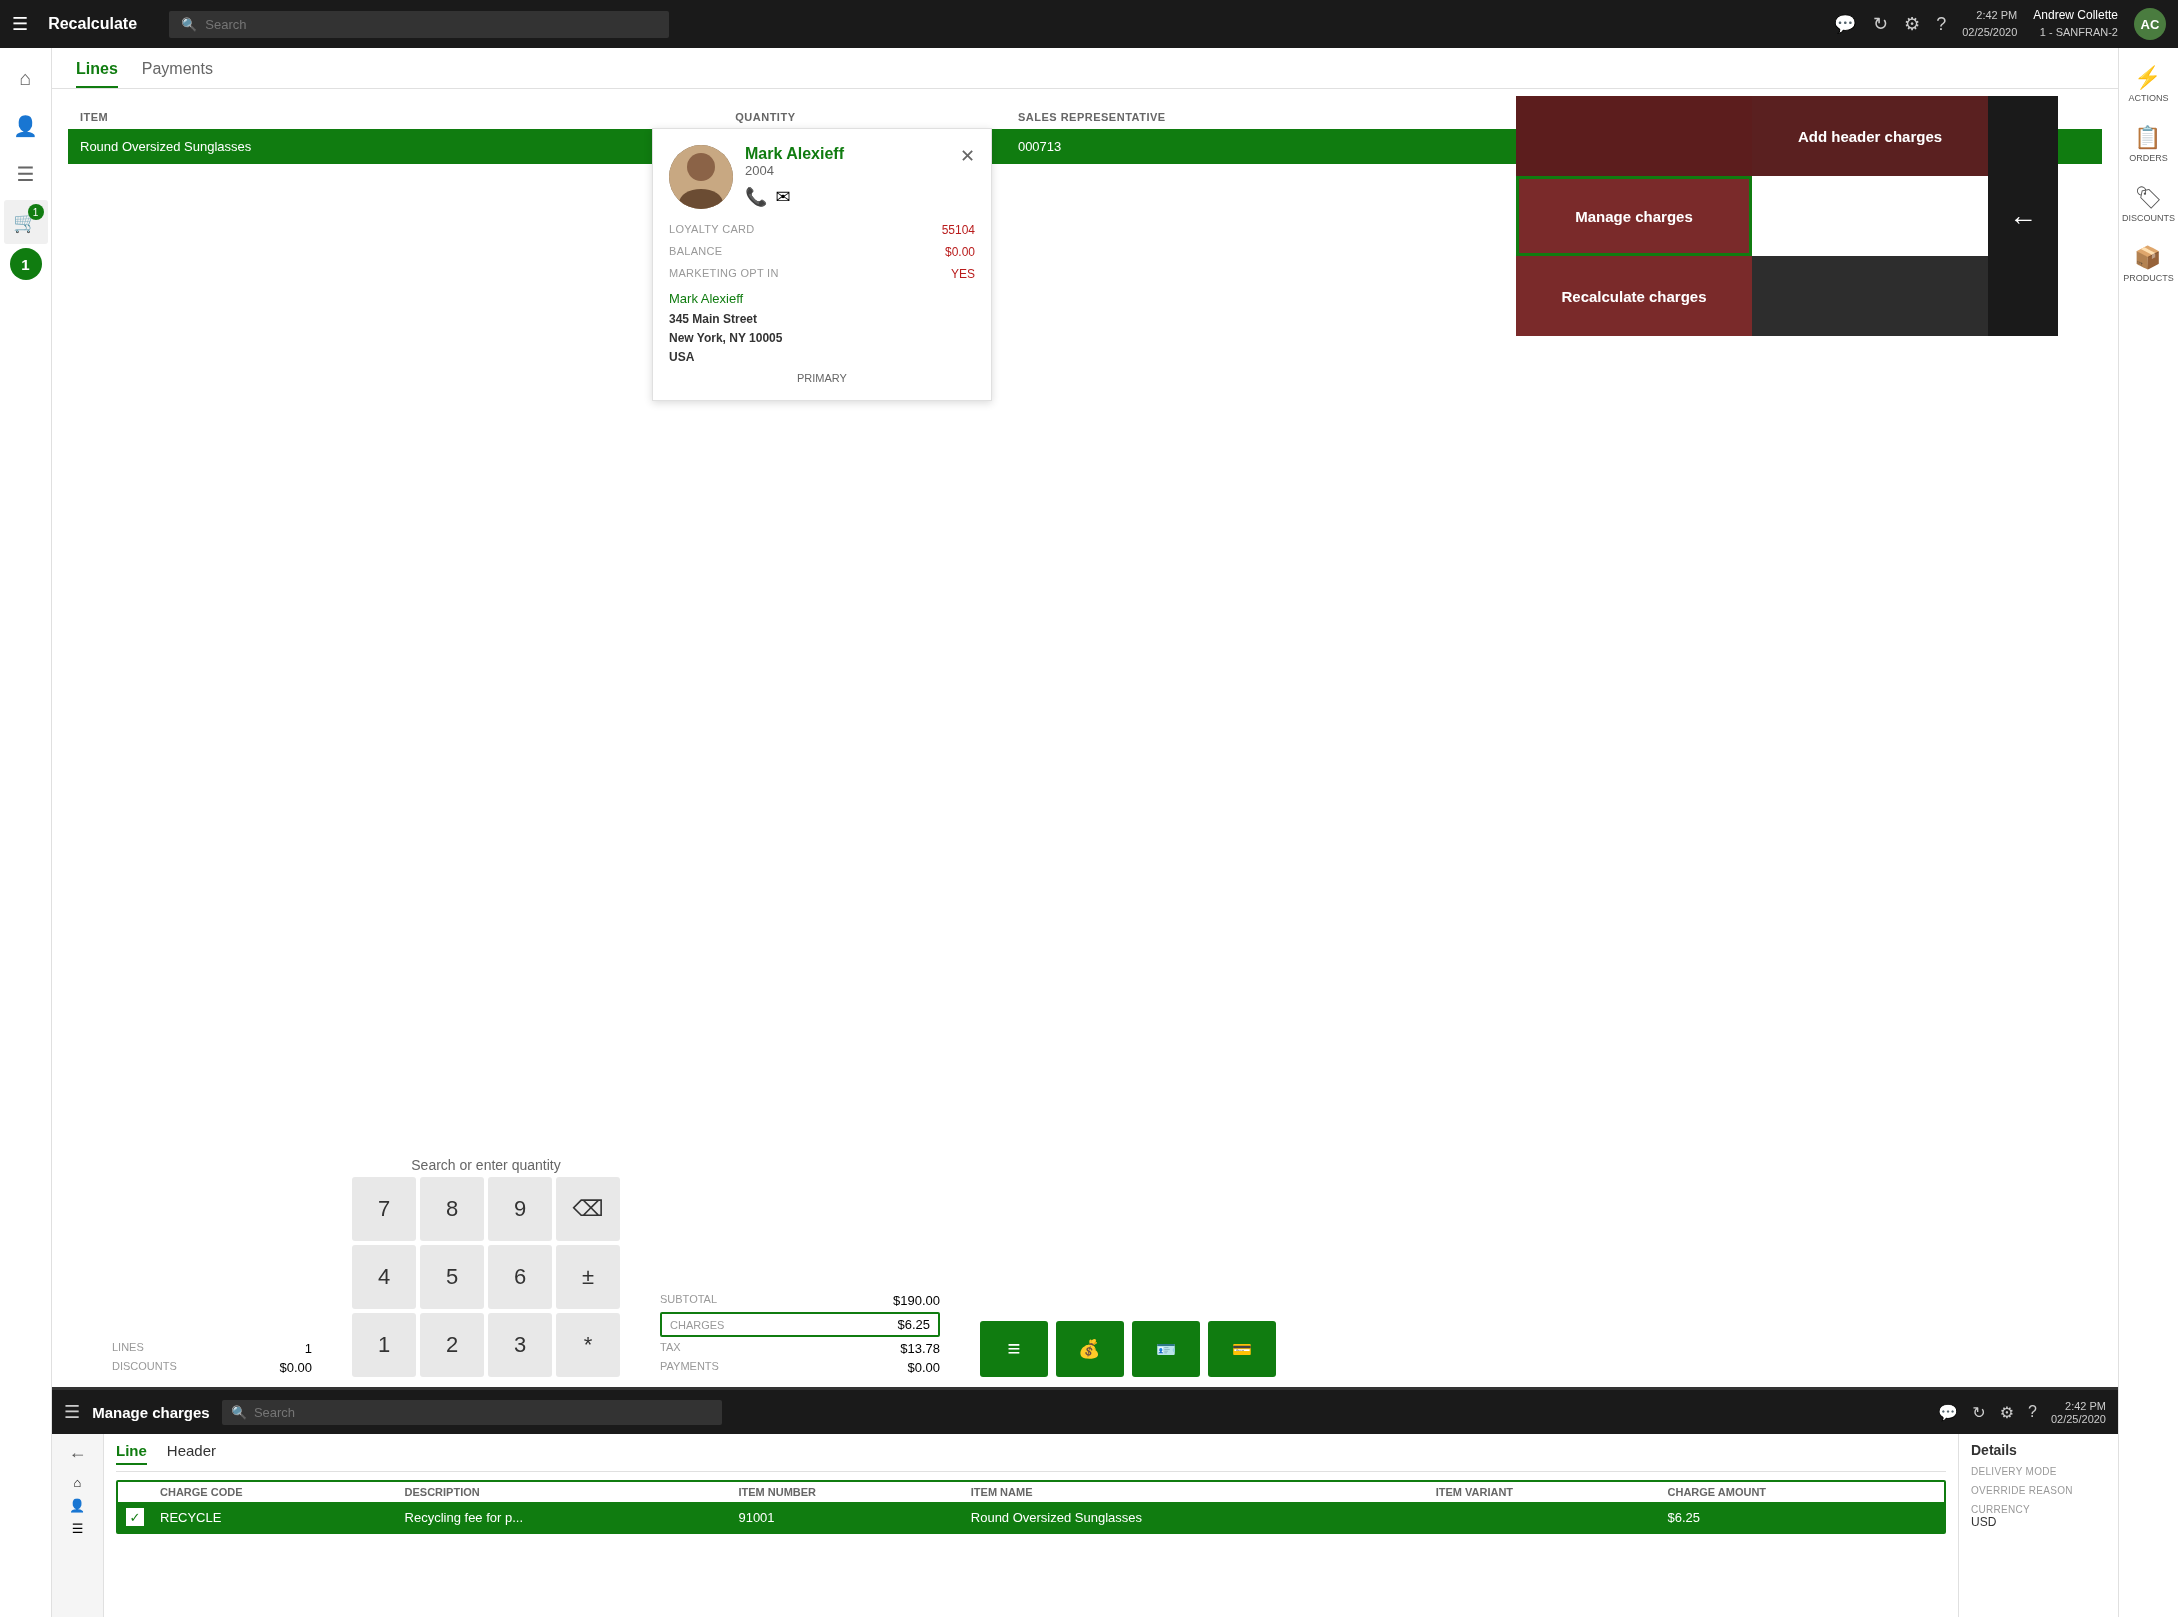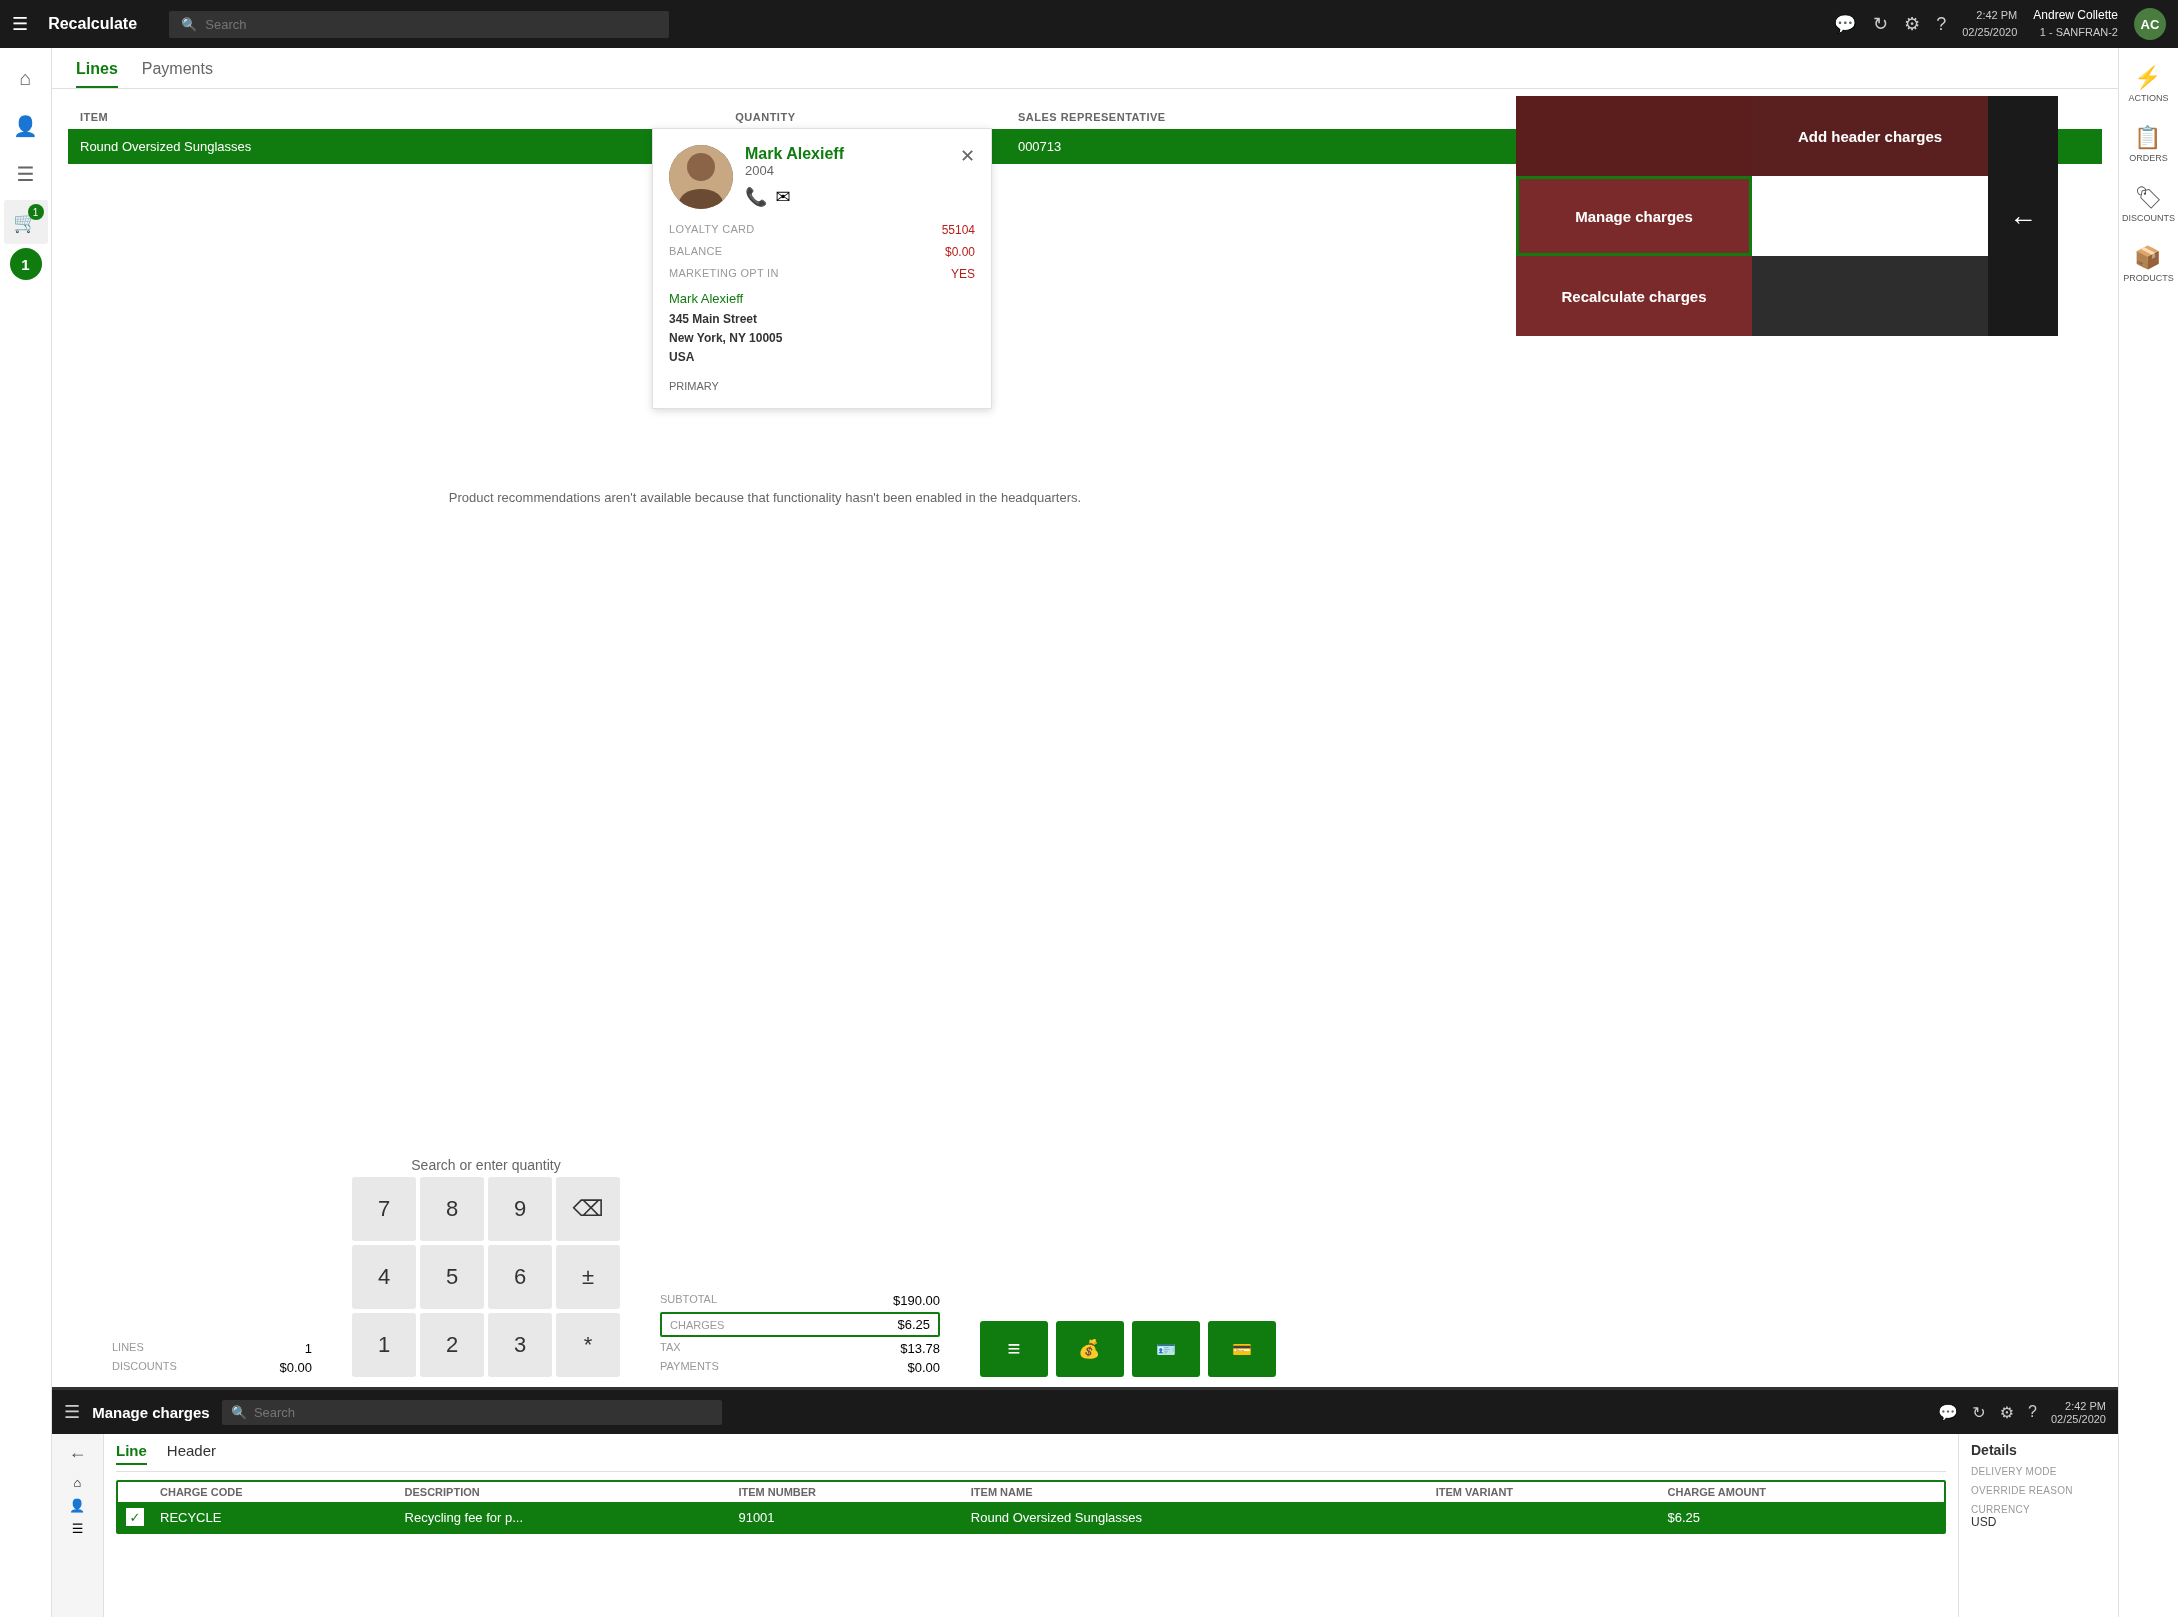--- a/index.html
+++ b/index.html
@@ -165,21 +165,21 @@
     }
     .customer-info { flex: 1; padding-left: 12px; }
     .customer-name { font-size: 16px; font-weight: 600; color: #107c10; }
     .customer-id { font-size: 13px; color: #666; }
     .customer-icons { display: flex; gap: 8px; margin-top: 8px; }
     .customer-detail-row { display: flex; justify-content: space-between; padding: 4px 0; font-size: 12px; }
     .customer-detail-label { color: #999; text-transform: uppercase; font-size: 11px; letter-spacing: 0.3px; }
     .customer-detail-value { color: #b91c1c; }
     .customer-link { color: #107c10; font-size: 13px; margin-top: 6px; }
     .customer-address { font-size: 12px; color: #333; margin-top: 4px; line-height: 1.6; font-weight: bold; }
-    .primary-badge { color: #666; font-size: 11px; text-align: left; margin-top: 12px; }
+    .primary-badge { color: #666; font-size: 11px; text-align: center; margin-top: 4px; }
 
     .action-btn {
       padding: 20px;
       font-size: 15px;
       font-weight: 600;
       color: #fff;
       cursor: pointer;
       display: flex;
       align-items: center;
       justify-content: center;
@@ -500,23 +500,20 @@
       <div class="action-btn action-btn-manage" style="outline:3px solid #107c10;outline-offset:-3px;grid-column:1;grid-row:2;">Manage charges</div>
 
       <div class="action-btn action-btn-recalc" style="grid-column:1;grid-row:3;">Recalculate charges</div>
       <div style="background:#2d2d2d;grid-column:2;grid-row:3;display:flex;align-items:center;justify-content:center;cursor:pointer;"></div>
 
       <div style="background:#1a1a1a;grid-column:3;grid-row:1/4;display:flex;align-items:center;justify-content:center;cursor:pointer;">
         <span style="color:#fff;font-size:28px;">←</span>
       </div>
     </div>
 
-    <div class="recommendation-text" style="position:absolute;top:420px;left:60px;right:700px;">
-      <span>Product recommendations aren't available because that functionality hasn't been enabled in the headquarters.</span>
-    </div>
 
     <div style="position:absolute;bottom:240px;left:60px;right:60px;display:flex;gap:40px;align-items:flex-end;">
 
       <div style="min-width:200px;">
         <div class="footer-row">
           <span class="footer-label">LINES</span>
           <span>1</span>
         </div>
         <div class="footer-row">
           <span class="footer-label">DISCOUNTS</span>

